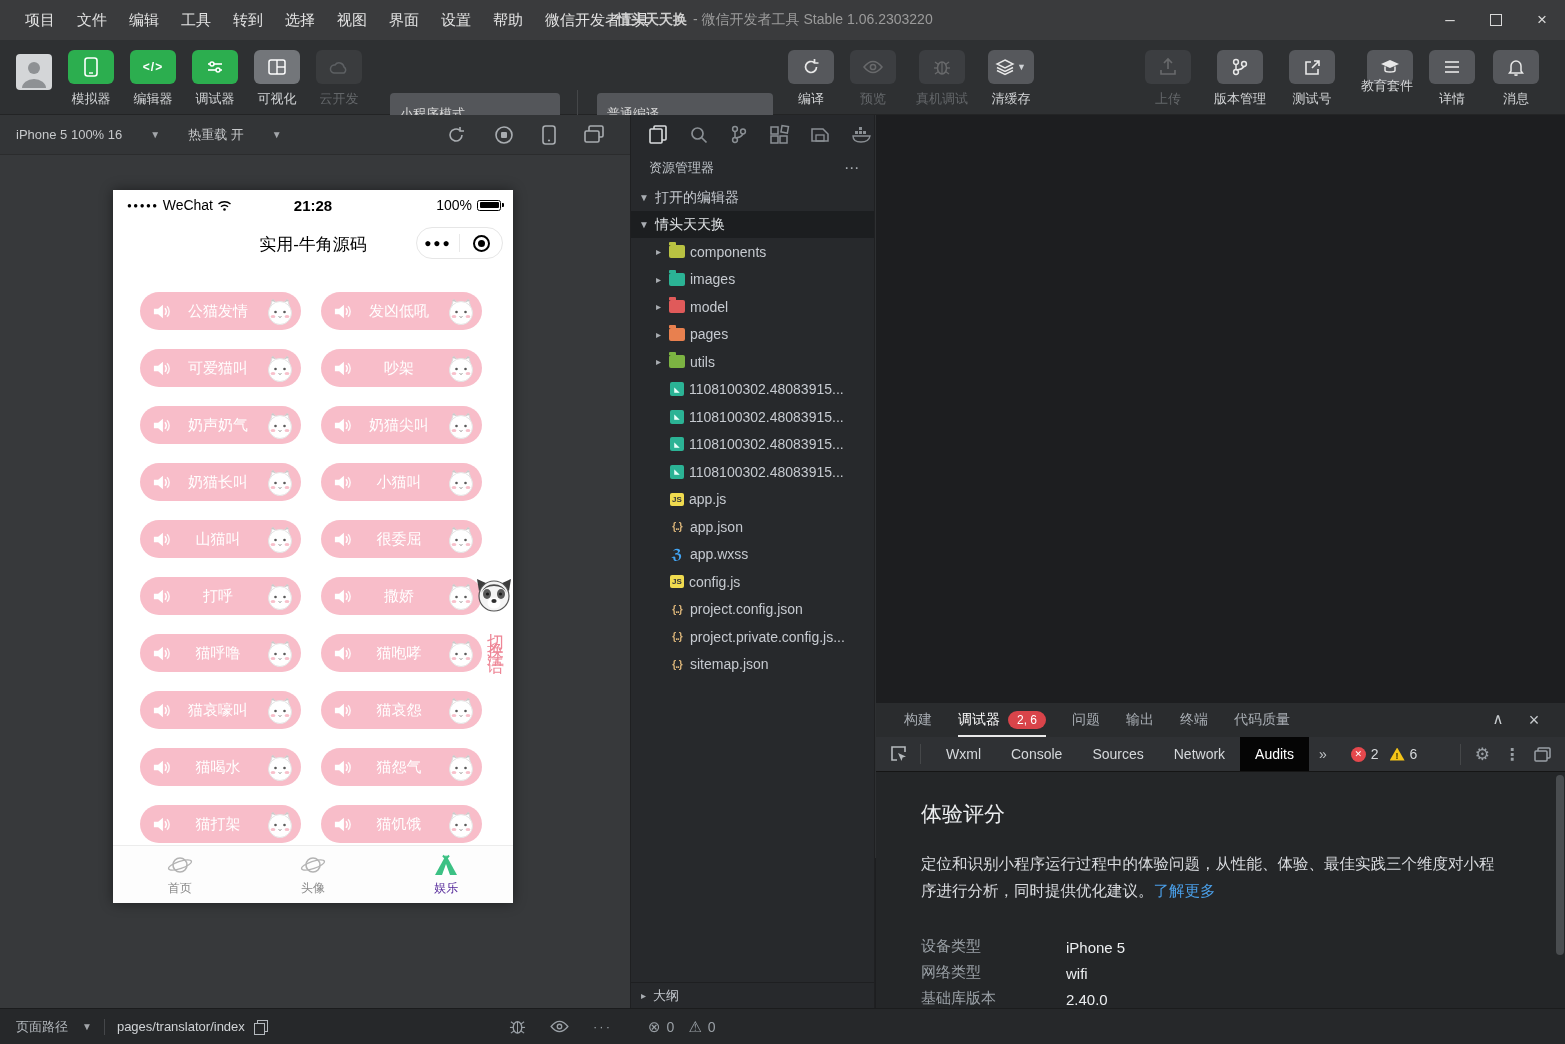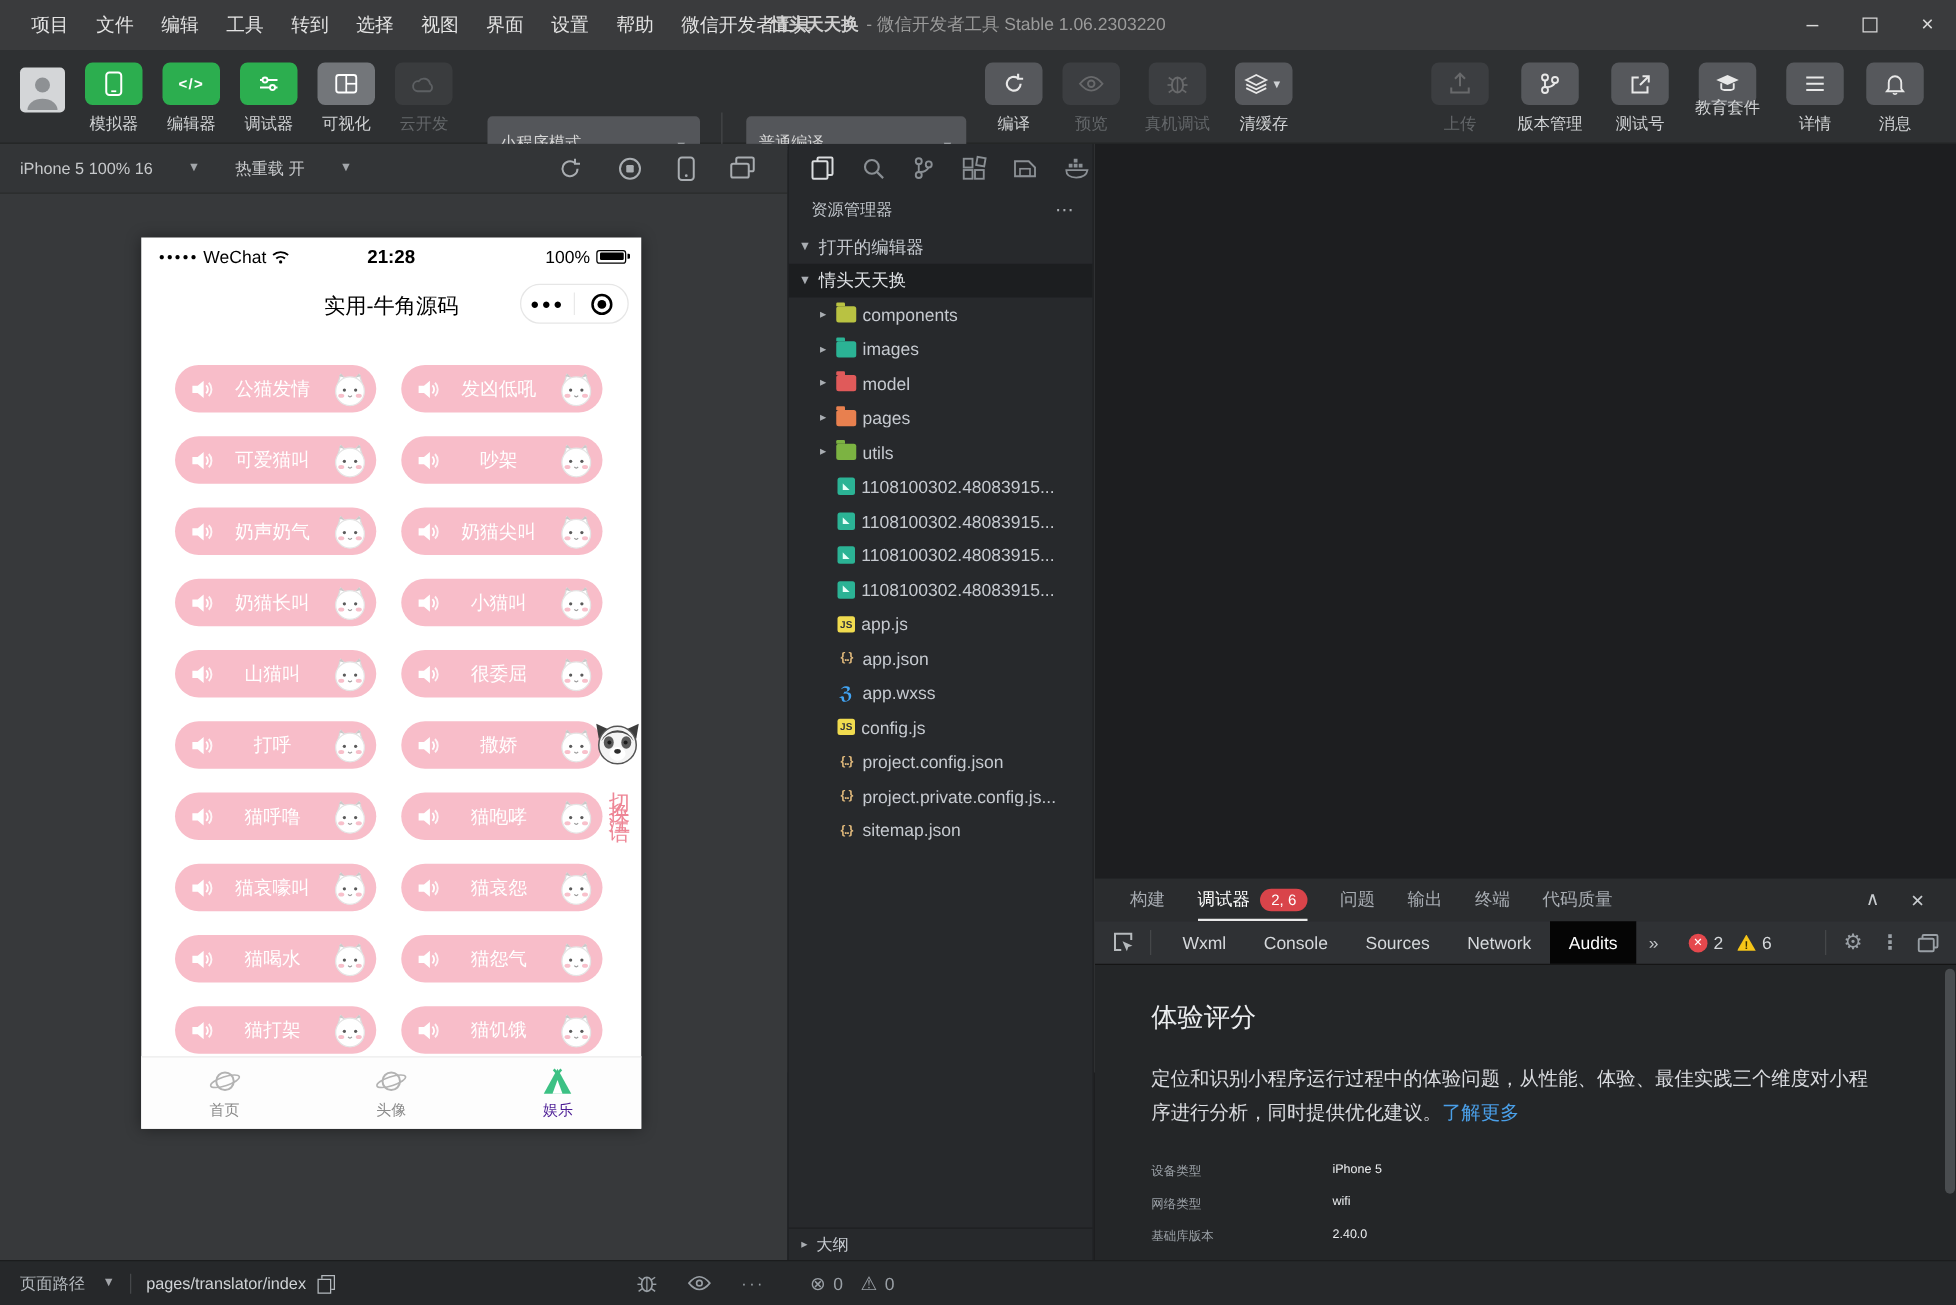--- a/index.html
+++ b/index.html
@@ -154,21 +154,21 @@
     color:#3a2f00; font-size:9px; font-weight:bold; display:flex; align-items:flex-end; justify-content:center; }
   .dt-right { margin-left:auto; display:flex; align-items:center; gap:14px; padding-right:14px;
     border-left:1px solid #454749; padding-left:14px; color:#9aa0a6; }
   .gear { font-size:17px; }
   .kebab { font-size:16px; font-weight:bold; }
 
   .audits { position:relative; height:236px; padding:28px 60px 0 45px; color:#dadce0; overflow:hidden; }
   .audits h1 { font-size:21px; font-weight:normal; color:#eceef0; margin-bottom:22px; }
   .audits p { font-size:15.5px; line-height:27px; max-width:590px; }
   .audits a { color:#4a9fe8; text-decoration:none; }
-  .kv { display:flex; margin-top:0; font-size:10px; height:26px; align-items:flex-start; }
+  .kv { display:flex; margin-top:0; font-size:15px; height:26px; align-items:flex-end; }
   .kv-wrap { margin-top:26px; }
   .kv .k { width:145px; color:#9aa0a6; }
   .kv .v { color:#eceef0; }
   .dbg-scroll { position:absolute; right:1px; top:72px; width:8px; height:230px; }
   .dbg-scroll i { display:block; width:8px; height:180px; background:#4a4d50; border-radius:4px; }
 
   
   .statusbar { position:absolute; left:0; top:1008px; width:100%; height:36px; background:#26282a;
     border-top:1px solid #1b1c1d; display:flex; color:#b4b9be; font-size:13px; }
   .sb-left { width:630px; display:flex; align-items:center; position:relative; }
@@ -354,21 +354,21 @@
       </div>
       <div class="toolbtn">
         <div class="tile lit">
             <svg width="17" height="17" viewBox="0 0 17 17">
               <path d="M7 3 H2 v12 h12 v-5" fill="none" stroke="#e8e8e8" stroke-width="1.6"></path>
               <path d="M10 2 h5 v5 M15 2 L8 9" fill="none" stroke="#e8e8e8" stroke-width="1.6"></path>
             </svg>
           </div>
         <span class="lbl">测试号</span>
       </div>
-      <div class="toolbtn" style="width:62px;">
+      <div class="toolbtn" style="width:62px;align-items:flex-end;">
         <div class="tile lit">
             <svg width="20" height="16" viewBox="0 0 20 16">
               <path d="M10 1 L19 5 10 9 1 5z" fill="#e8e8e8"></path>
               <path d="M5 7.5 v4 c0 2 10 2 10 0 v-4" fill="none" stroke="#e8e8e8" stroke-width="1.5"></path>
             </svg>
           </div>
         <span class="lbl"></span>
         <span class="lbl" style="margin-top:-19px;">教育套件</span>
       </div>
       <div class="toolbtn">

